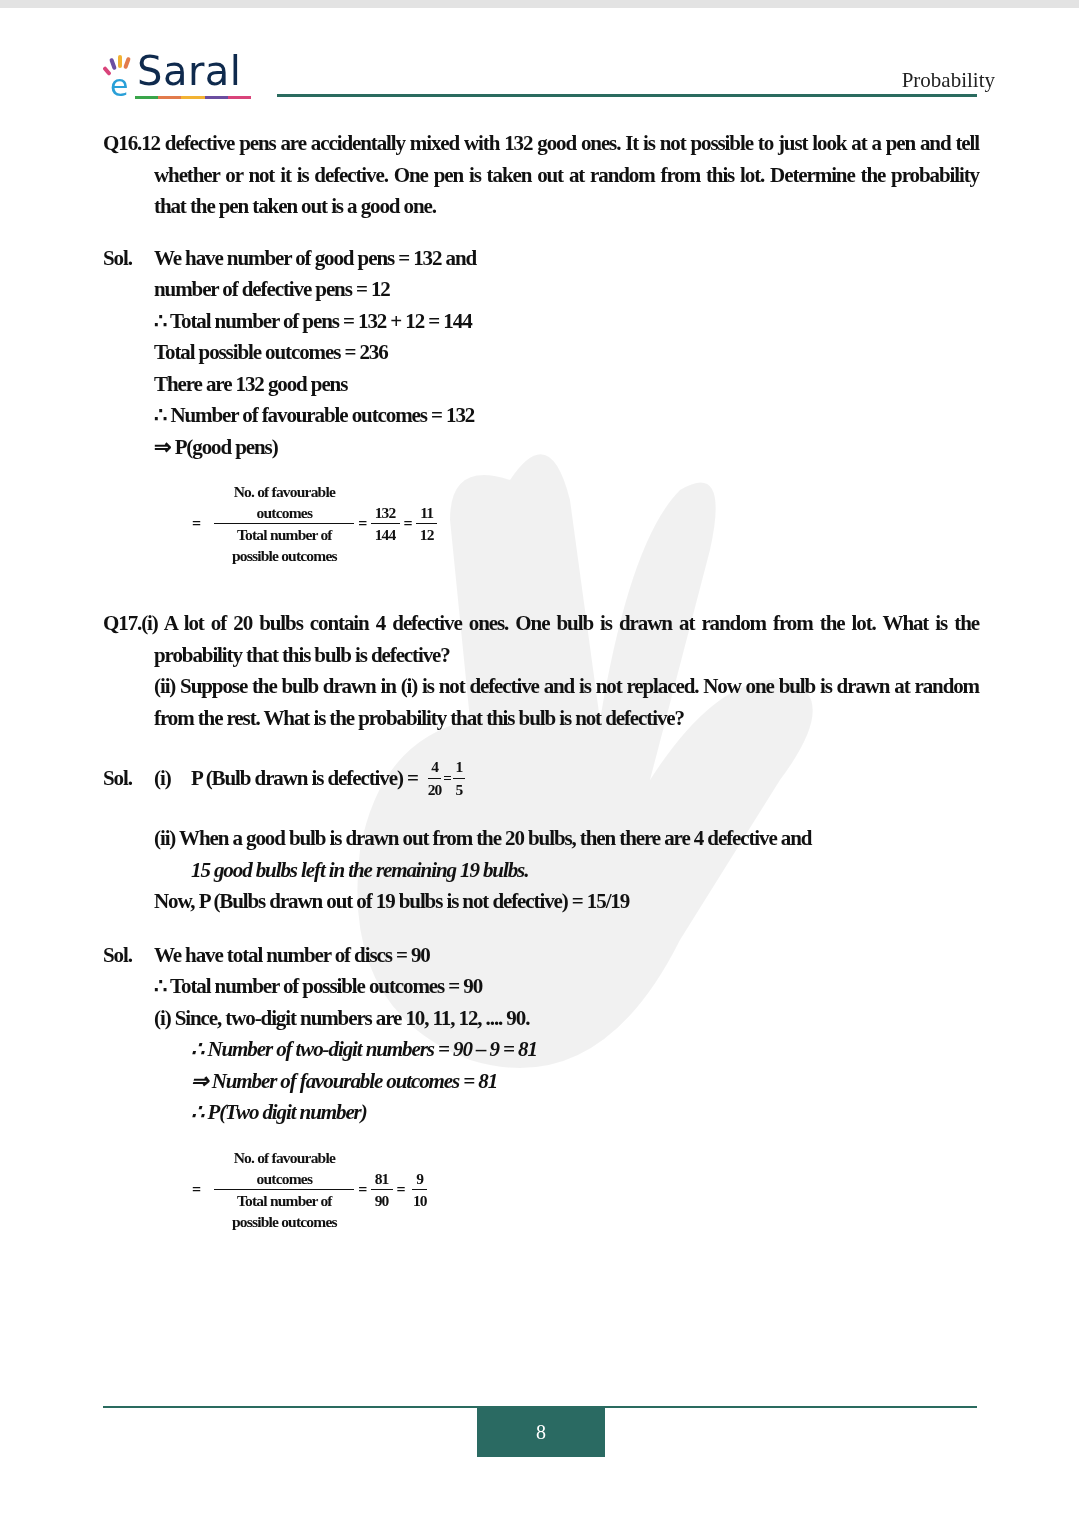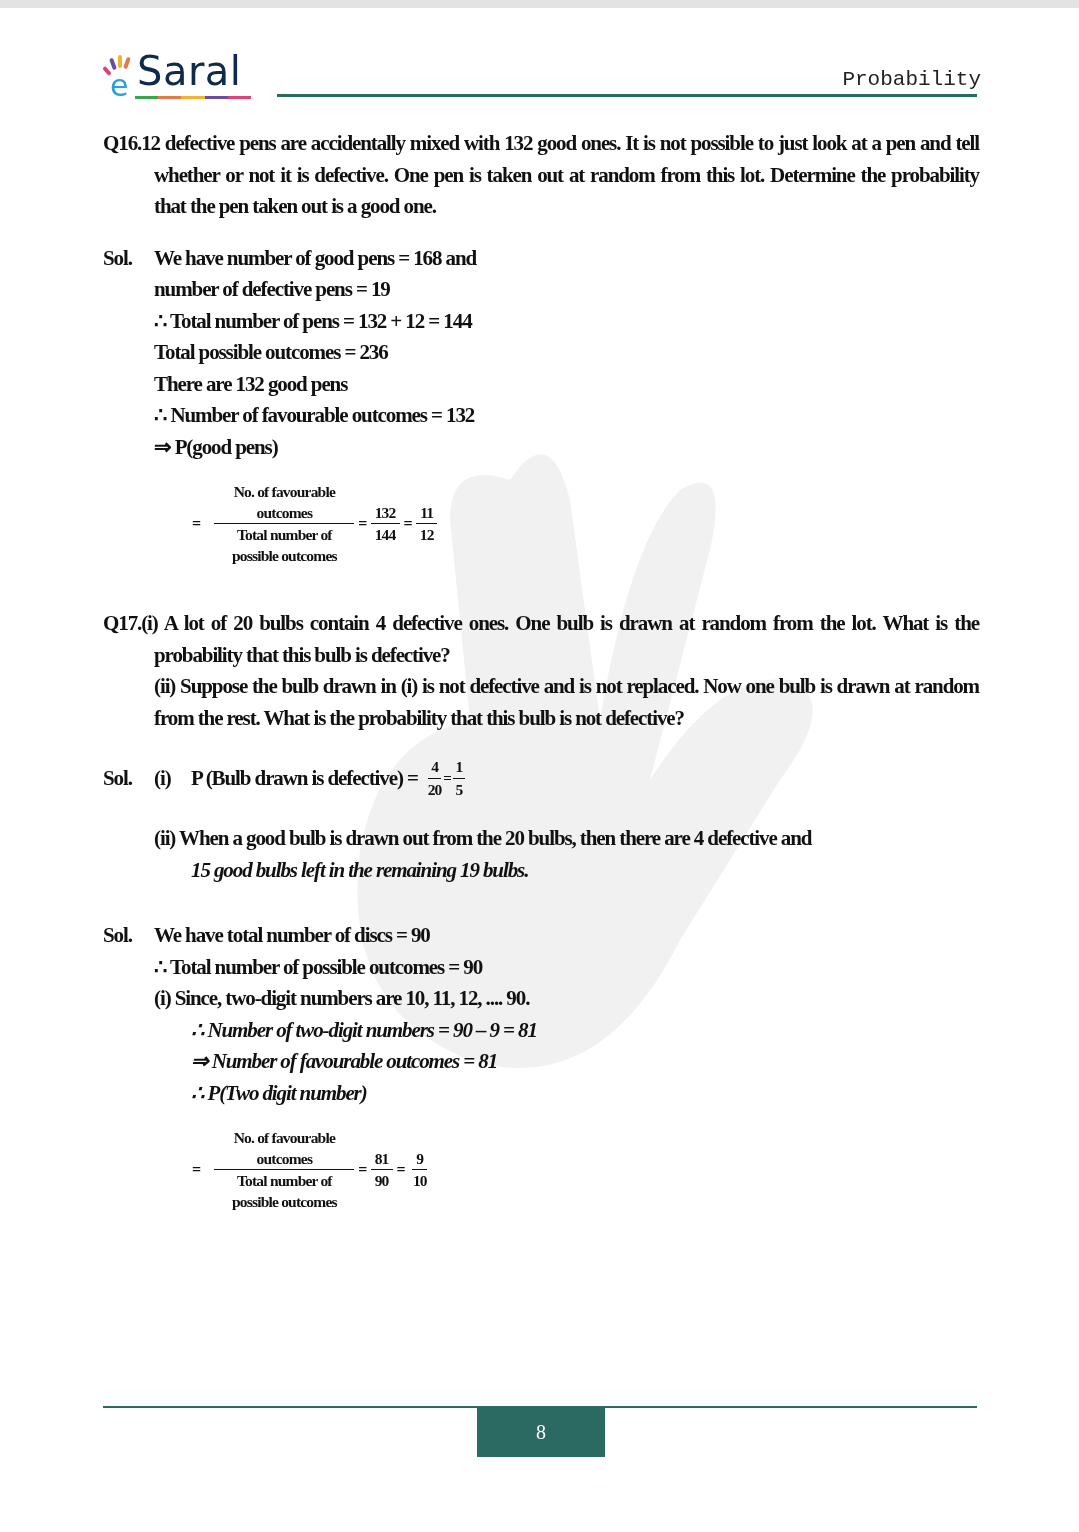--- a/index.html
+++ b/index.html
@@ -5,21 +5,21 @@
   * { box-sizing: border-box; margin: 0; padding: 0; }
   html, body { width: 1079px; height: 1532px; background: #ffffff; overflow: hidden; }
   body { position: relative; font-family: "Liberation Serif", serif; color: #111; }
   .topbar { position: absolute; left: 0; top: 0; width: 1079px; height: 8px; background: #e3e3e3; }
   .watermark { position: absolute; left: 300px; top: 420px; width: 560px; height: 680px; opacity: 0.05; }
   .logo { position: absolute; left: 103px; top: 54px; width: 150px; height: 46px; }
   .logo-text { position: absolute; left: 34px; top: -6px; font-family: "DejaVu Sans", sans-serif; font-size: 40px; color: #0f2a4d; letter-spacing: 0.5px; }
   .logo-bar { position: absolute; left: 32px; top: 42px; width: 116px; height: 3px; display: flex; }
   .logo-bar span { flex: 1; height: 3px; }
   .header-rule { position: absolute; left: 277px; top: 94px; width: 700px; height: 3px; background: #2a6b5f; }
-  .header-title { position: absolute; right: 98px; top: 68px; font-family: Liberation Mono, monospace; font-size: 21px; color: #222; }
+  .header-title { position: absolute; right: 84px; top: 68px; font-family: Liberation Serif, serif; font-size: 21px; color: #222; }
   .content { position: absolute; left: 103px; top: 128px; width: 876px; font-weight: bold; font-size: 21px; letter-spacing: -1.1px; line-height: 31.5px; }
   .q { position: relative; padding-left: 51px; text-indent: -51px; text-align: justify; }
   .sol { position: relative; }
   .line { display: block; white-space: nowrap; }
   .ind1 { padding-left: 51px; }
   .ind2 { padding-left: 88px; font-style: italic; }
   .frac-block { display: flex; align-items: center; font-size: 15.5px; line-height: 21px; letter-spacing: -0.8px; }
   .frac { display: inline-flex; flex-direction: column; align-items: center; text-align: center; }
   .frac .num { padding: 0 4px; border-bottom: 1.5px solid #111; }
   .frac .den { padding: 0 4px; }
@@ -57,22 +57,22 @@
 </div>
 
 <div class="header-title">Probability</div>
 <div class="header-rule"></div>
 
 <div class="content">
 
   <p class="q"><span>Q16.</span><span>12 defective pens are accidentally mixed with 132 good ones. It is not possible to just look at a pen and tell whether or not it is defective. One pen is taken out at random from this lot. Determine the probability that the pen taken out is a good one.</span></p>
 
   <div class="sol" style="margin-top:20px;">
-    <span class="line"><span style="display:inline-block;width:51px;">Sol.</span><span>We have number of good pens = 168 and</span></span>
-    <span class="line ind1">number of defective pens = 19</span>
+    <span class="line"><span style="display:inline-block;width:51px;">Sol.</span><span>We have number of good pens = 132 and</span></span>
+    <span class="line ind1">number of defective pens = 12</span>
     <span class="line ind1">∴ Total number of pens = 132 + 12 = 144</span>
     <span class="line ind1">Total possible outcomes = 236</span>
     <span class="line ind1">There are 132 good pens</span>
     <span class="line ind1">∴ Number of favourable outcomes = 132</span>
     <span class="line ind1">⇒  P(good pens)</span>
 
     <div class="frac-block" style="margin:18px 0 0 85px;">
       <span class="eq" style="margin-right:14px;">=</span>
       <span class="frac">
         <span class="num" style="width:140px;">No. of favourable outcomes</span>
@@ -106,24 +106,25 @@
           <span>20</span>
         </span>
       <span style="font-size:15px;margin:0 2px;">=</span>
       <span class="sm-frac">
           <span class="num">1</span>
           <span>5</span>
         </span>
     </span>
     <span class="line ind1" style="margin-top:22px;">(ii)  When a good bulb is drawn out from the 20 bulbs, then there are 4 defective and</span>
     <span class="line ind2">15 good bulbs left in the remaining 19 bulbs.</span>
+    <span class="line ind1">Now, P (Bulbs drawn out of 19 bulbs is not defective) = 15/19</span>
   </div>
 
 
-  <div class="sol" style="margin-top:34px;">
+  <div class="sol" style="margin-top:22px;">
     <span class="line"><span style="display:inline-block;width:51px;">Sol.</span><span>We have total number of discs = 90</span></span>
     <span class="line ind1">∴ Total number of possible outcomes = 90</span>
     <span class="line ind1">(i)   Since, two-digit numbers are 10, 11, 12, .... 90.</span>
     <span class="line ind2">∴ Number of two-digit numbers = 90 – 9 = 81</span>
     <span class="line ind2">⇒ Number of favourable outcomes = 81</span>
     <span class="line ind2">∴ P(Two digit number)</span>
 
     <div class="frac-block" style="margin:18px 0 0 85px;">
       <span class="eq" style="margin-right:14px;">=</span>
       <span class="frac">

